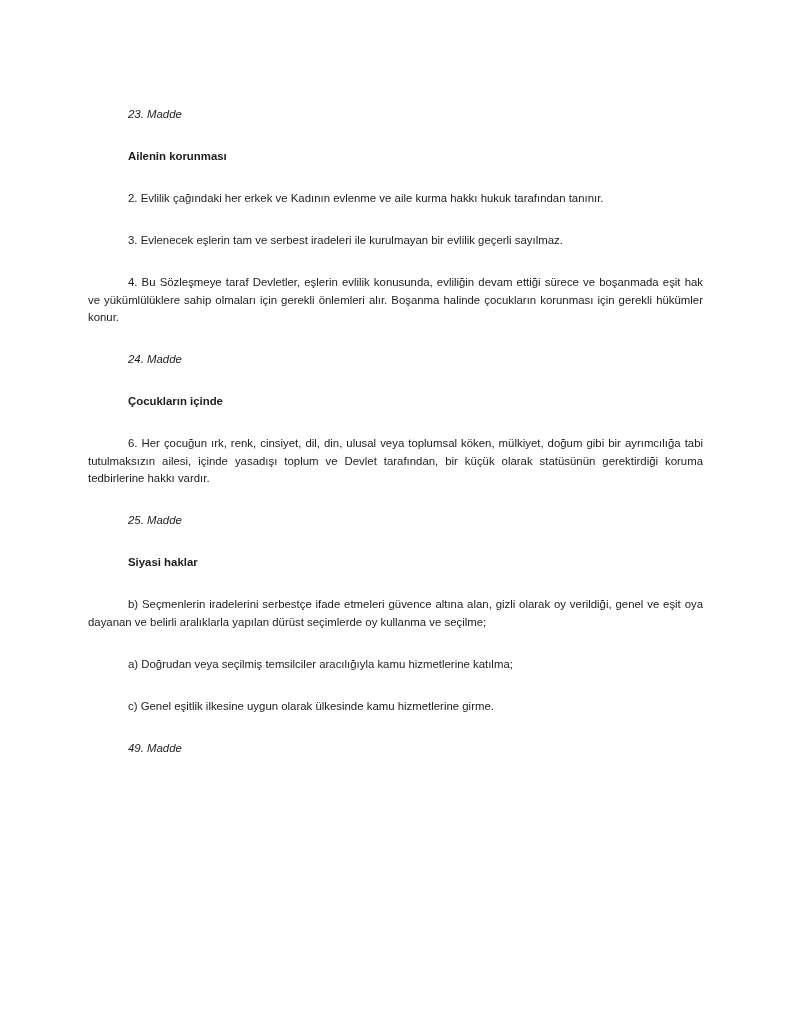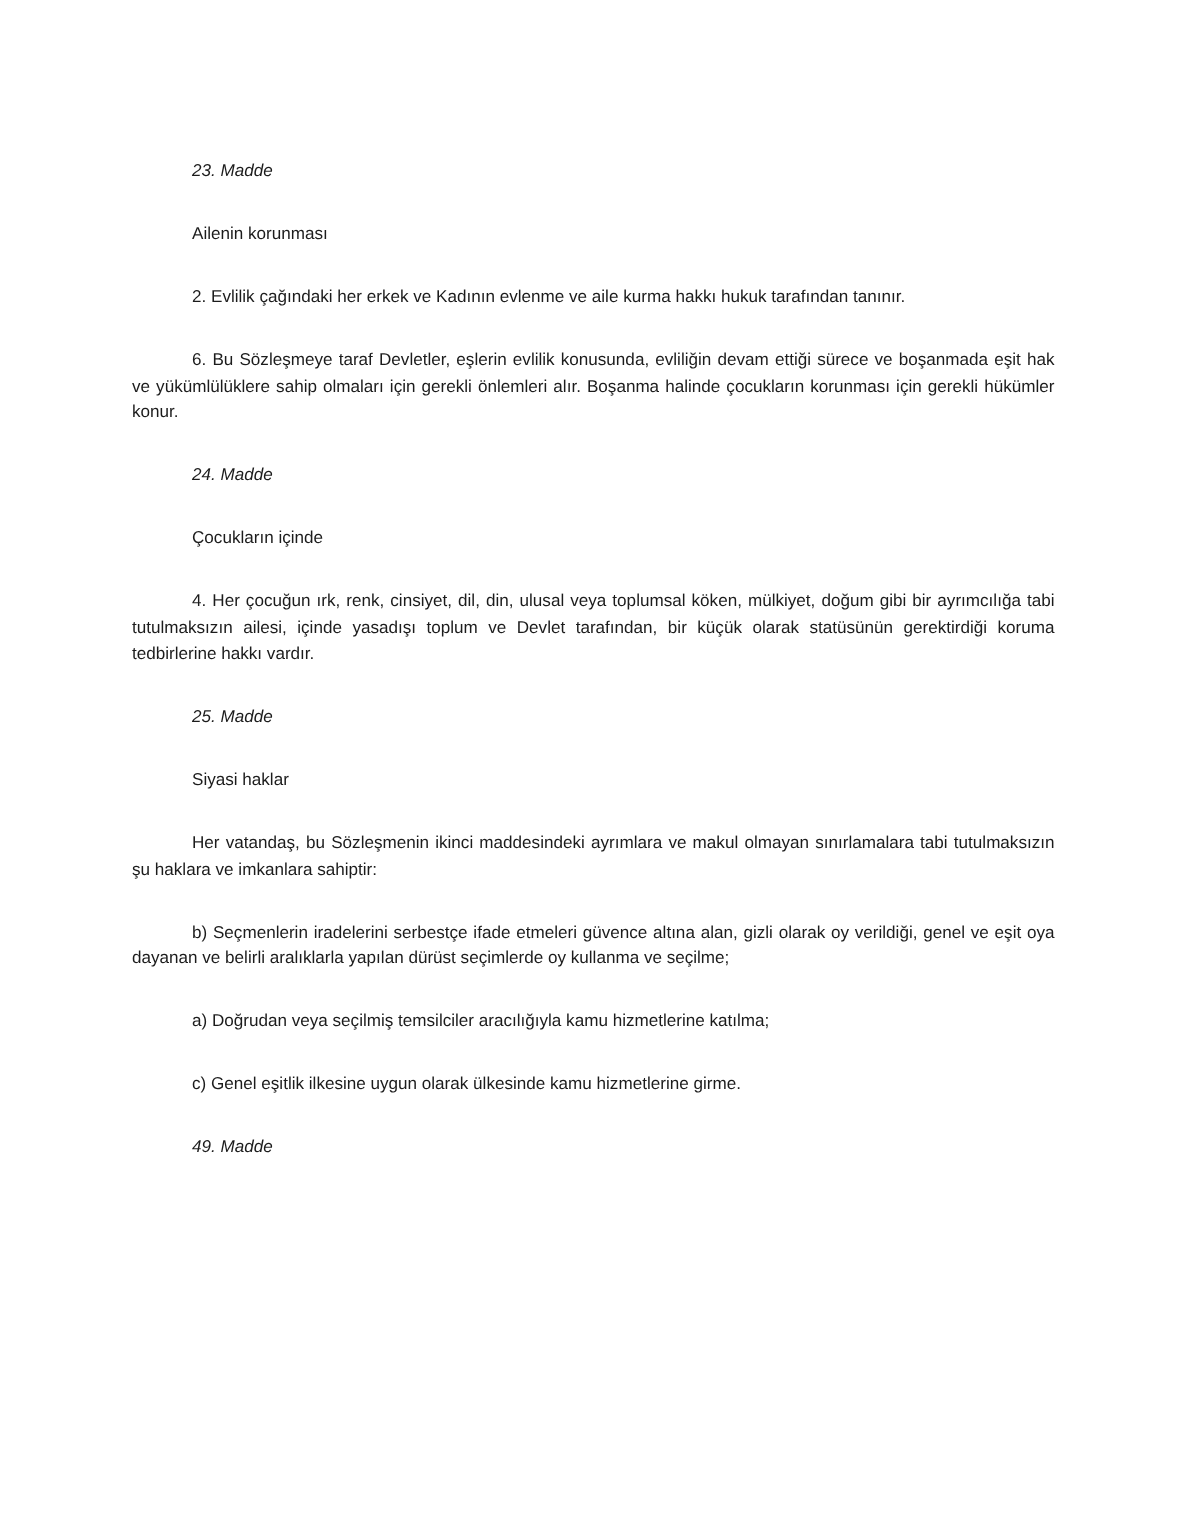--- a/index.html
+++ b/index.html
@@ -24,45 +24,45 @@
   }
   .page p {
     margin: 0 0 24.5px 0;
     text-align: justify;
     text-indent: 40px;
   }
   .article-label {
     font-style: italic;
   }
   .article-title {
-    font-weight: normal;
+    font-weight: bold;
   }
 </style>
 </head>
 <body>
 
 <div class="page">
 
   <section>
     <p class="article-label">23. Madde</p>
     <p class="article-title">Ailenin korunması</p>
     <p class="body-paragraph">2. Evlilik çağındaki her erkek ve Kadının evlenme ve aile kurma hakkı hukuk tarafından tanınır.</p>
-    <p class="body-paragraph">6. Bu Sözleşmeye taraf Devletler, eşlerin evlilik konusunda, evliliğin devam ettiği sürece ve boşanmada eşit hak ve yükümlülüklere sahip olmaları için gerekli önlemleri alır. Boşanma halinde çocukların korunması için gerekli hükümler konur.</p>
+    <p class="body-paragraph">3. Evlenecek eşlerin tam ve serbest iradeleri ile kurulmayan bir evlilik geçerli sayılmaz.</p>
+    <p class="body-paragraph">4. Bu Sözleşmeye taraf Devletler, eşlerin evlilik konusunda, evliliğin devam ettiği sürece ve boşanmada eşit hak ve yükümlülüklere sahip olmaları için gerekli önlemleri alır. Boşanma halinde çocukların korunması için gerekli hükümler konur.</p>
   </section>
 
   <section>
     <p class="article-label">24. Madde</p>
     <p class="article-title">Çocukların içinde</p>
-    <p class="body-paragraph">4. Her çocuğun ırk, renk, cinsiyet, dil, din, ulusal veya toplumsal köken, mülkiyet, doğum gibi bir ayrımcılığa tabi tutulmaksızın ailesi, içinde yasadışı toplum ve Devlet tarafından, bir küçük olarak statüsünün gerektirdiği koruma tedbirlerine hakkı vardır.</p>
+    <p class="body-paragraph">6. Her çocuğun ırk, renk, cinsiyet, dil, din, ulusal veya toplumsal köken, mülkiyet, doğum gibi bir ayrımcılığa tabi tutulmaksızın ailesi, içinde yasadışı toplum ve Devlet tarafından, bir küçük olarak statüsünün gerektirdiği koruma tedbirlerine hakkı vardır.</p>
   </section>
 
   <section>
     <p class="article-label">25. Madde</p>
     <p class="article-title">Siyasi haklar</p>
-    <p class="body-paragraph">Her vatandaş, bu Sözleşmenin ikinci maddesindeki ayrımlara ve makul olmayan sınırlamalara tabi tutulmaksızın şu haklara ve imkanlara sahiptir:</p>
     <p class="body-paragraph">b) Seçmenlerin iradelerini serbestçe ifade etmeleri güvence altına alan, gizli olarak oy verildiği, genel ve eşit oya dayanan ve belirli aralıklarla yapılan dürüst seçimlerde oy kullanma ve seçilme;</p>
     <p class="body-paragraph">a) Doğrudan veya seçilmiş temsilciler aracılığıyla kamu hizmetlerine katılma;</p>
     <p class="body-paragraph">c) Genel eşitlik ilkesine uygun olarak ülkesinde kamu hizmetlerine girme.</p>
   </section>
 
   <section>
     <p class="article-label">49. Madde</p>
   </section>
 
 </div>

